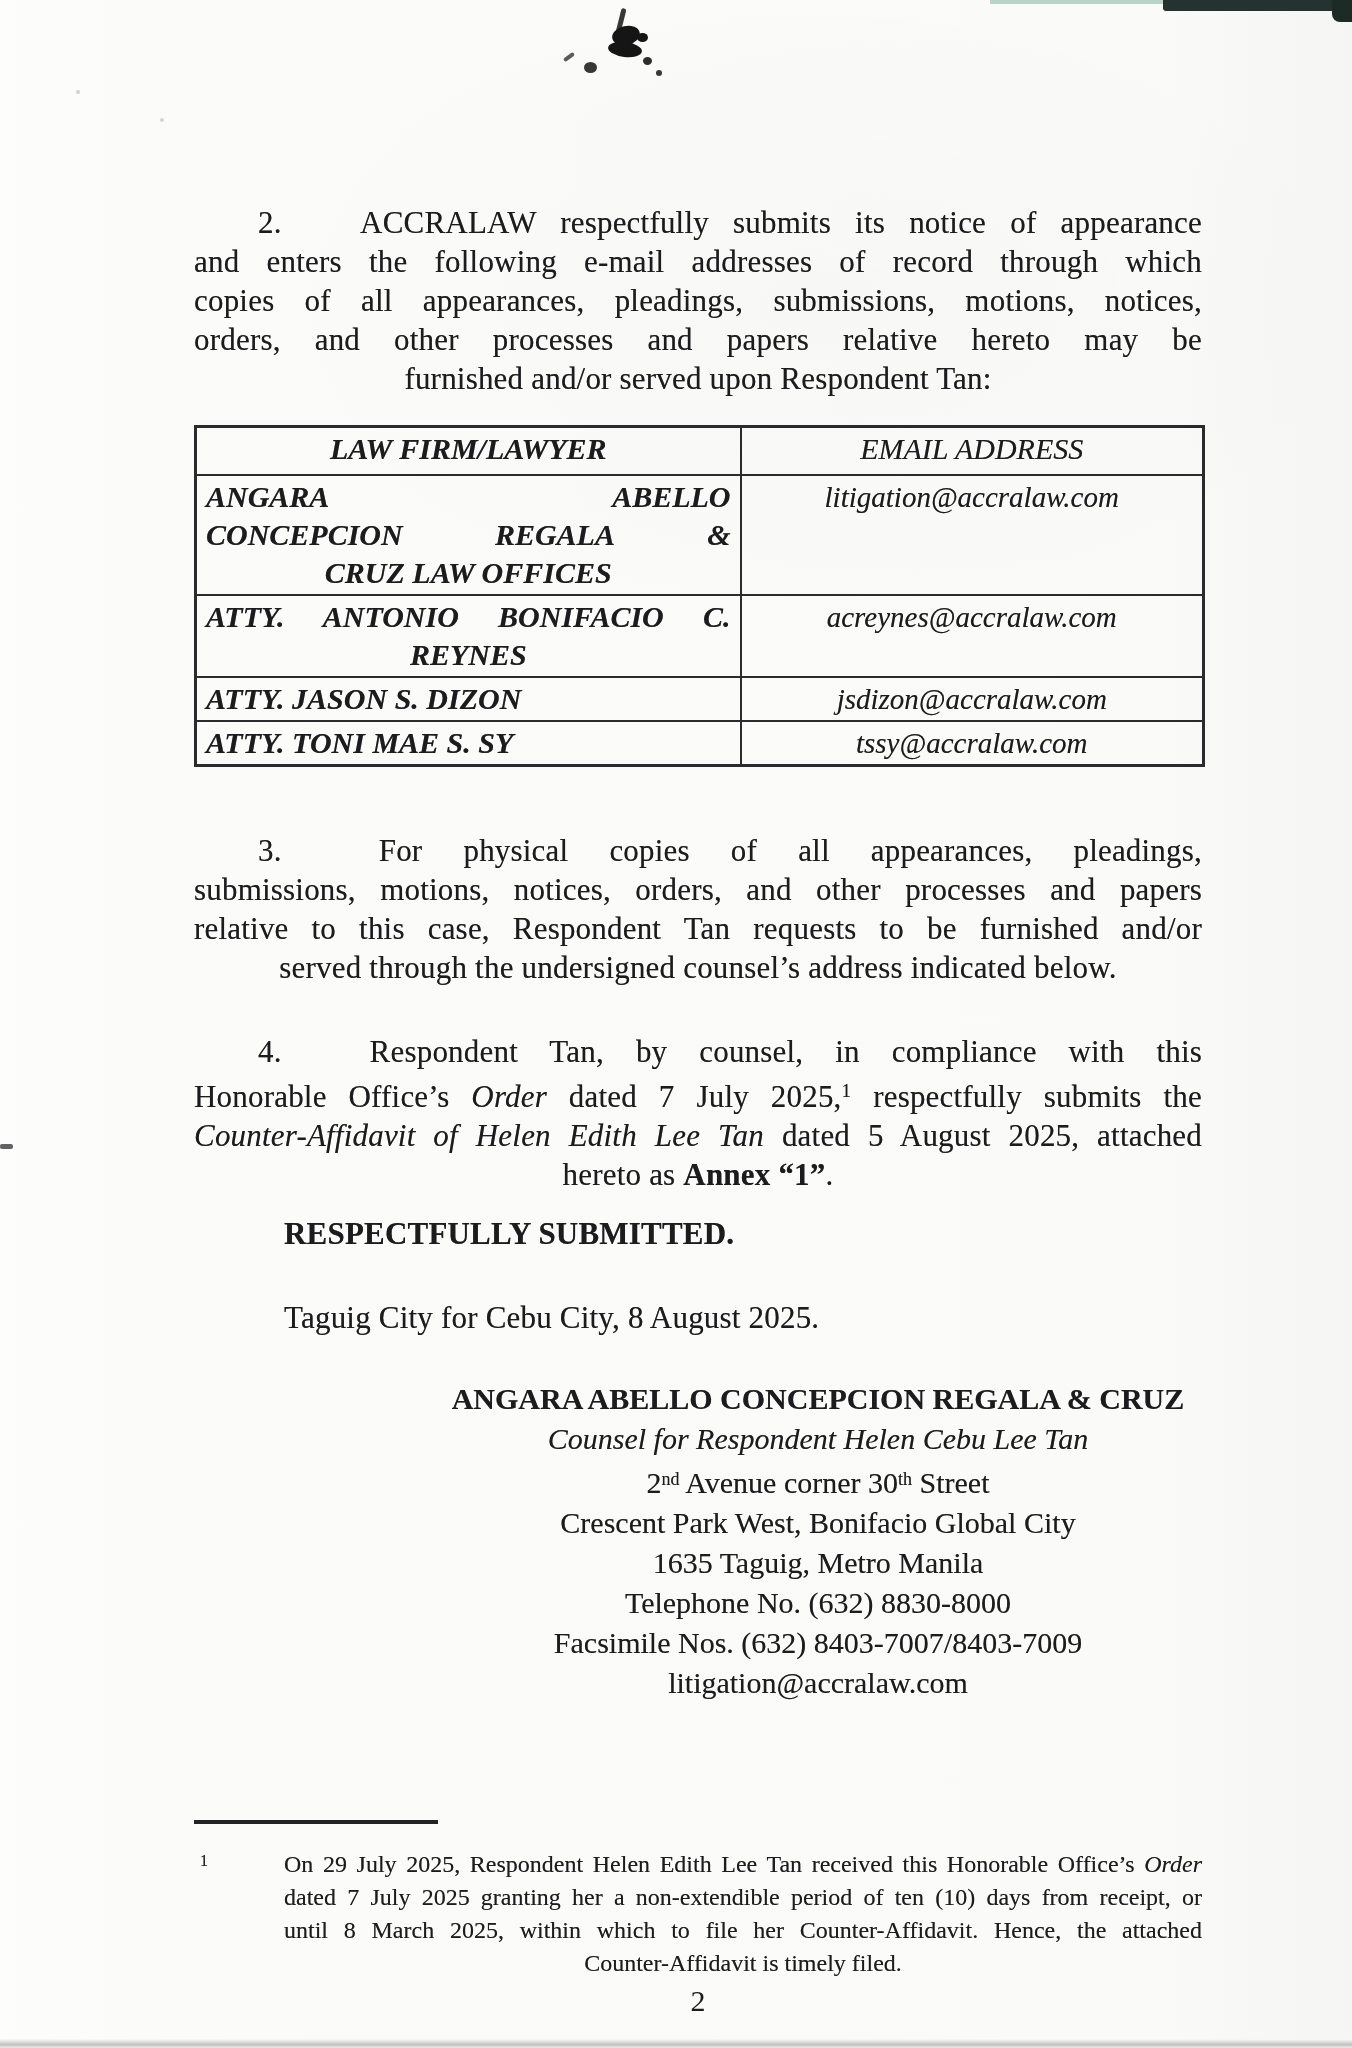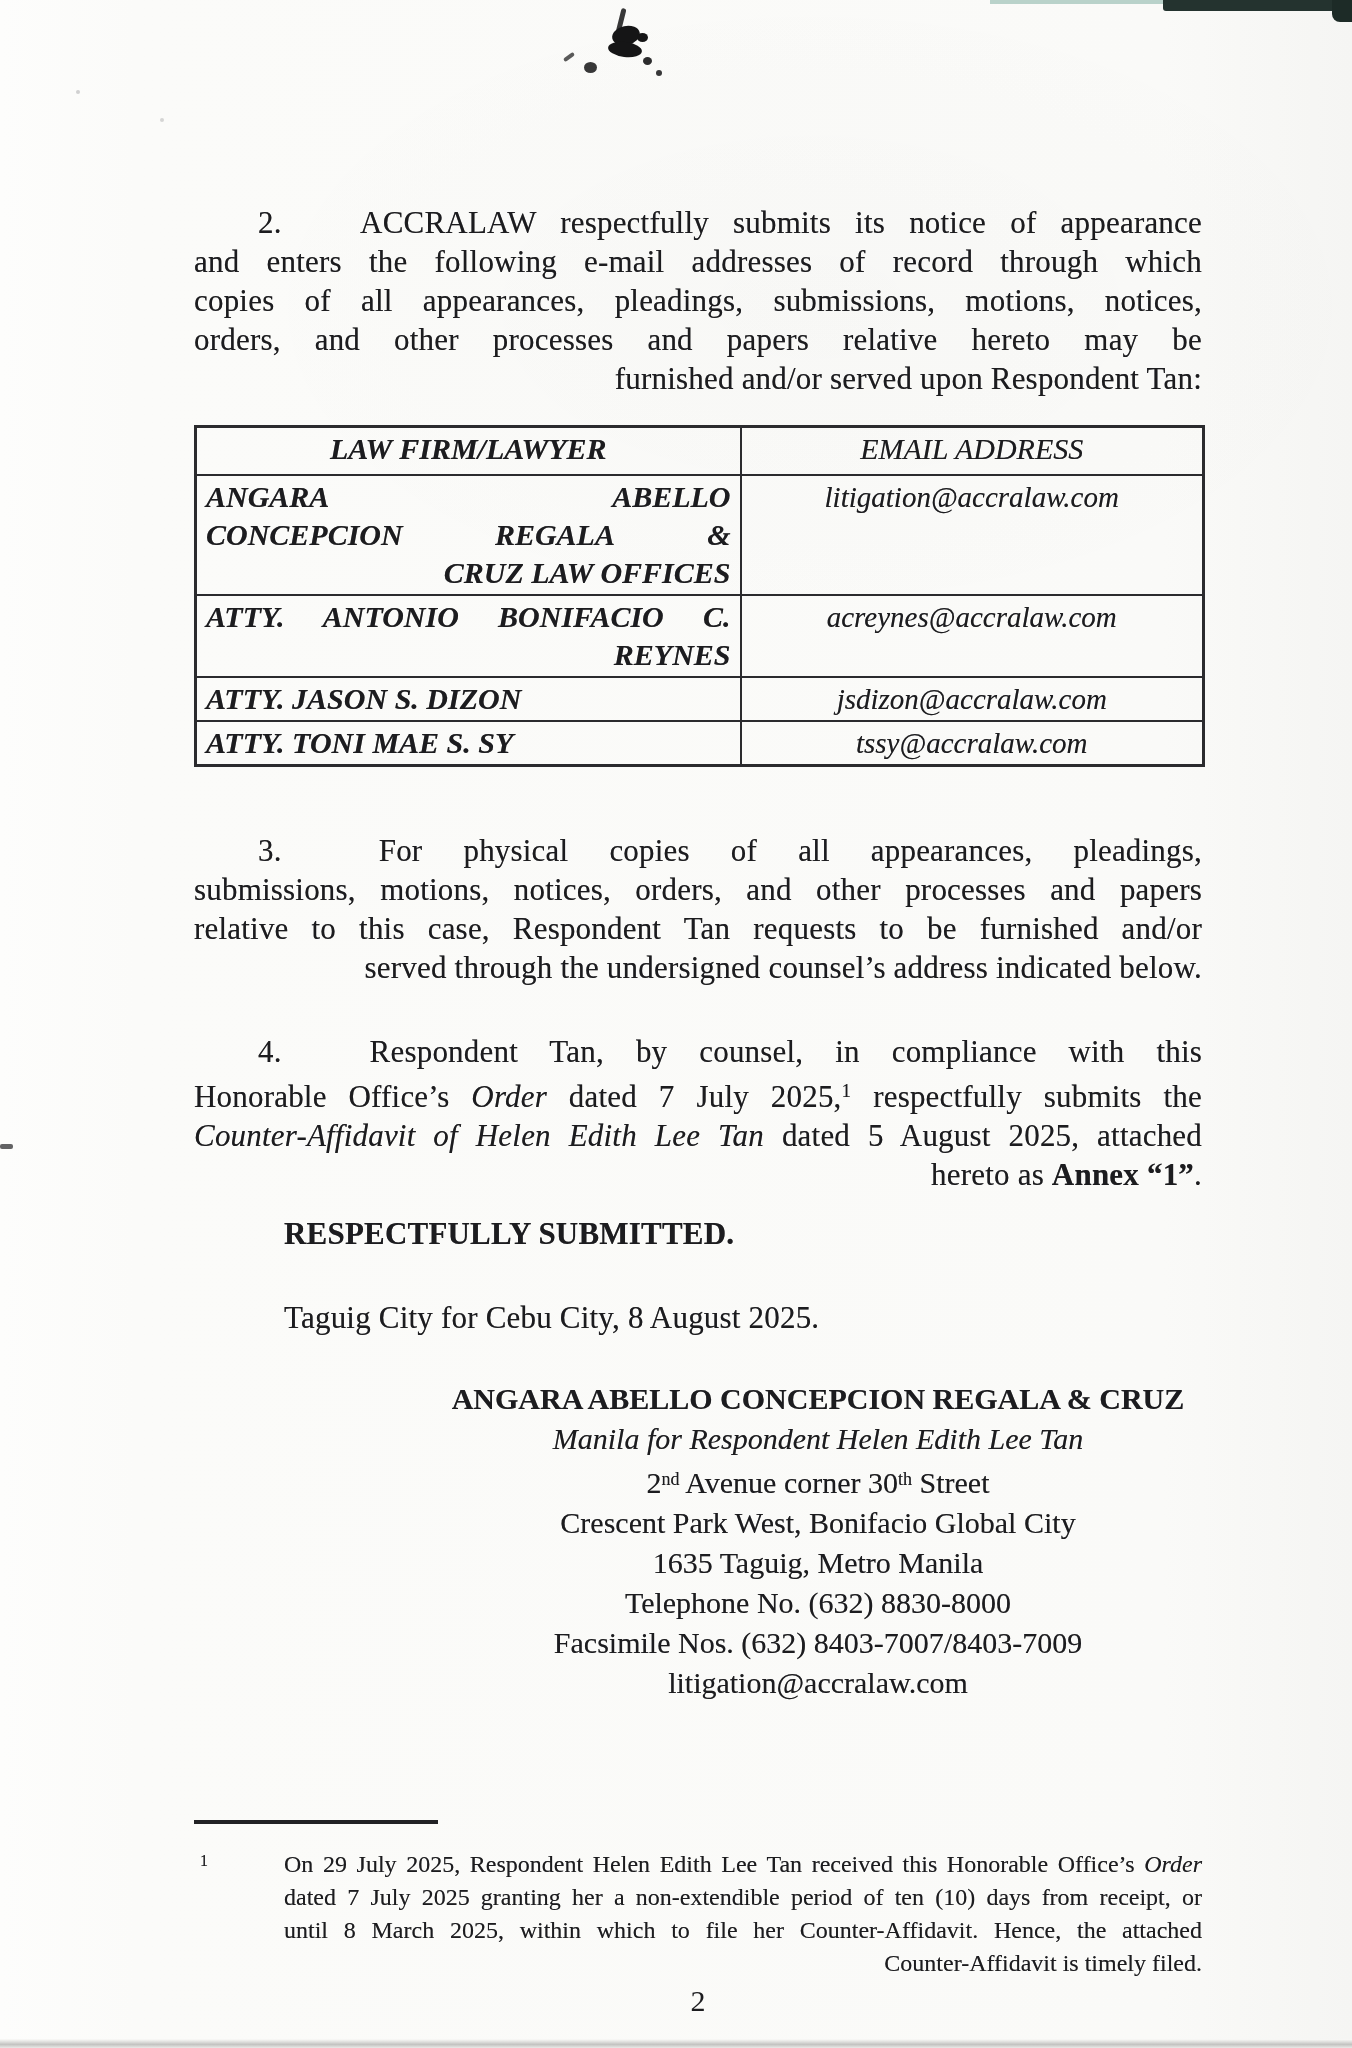--- a/index.html
+++ b/index.html
@@ -9,21 +9,21 @@
       radial-gradient(ellipse 900px 500px at 60% 15%, rgba(0,0,0,0.012), transparent 70%),
       linear-gradient(90deg,#fdfdfc 0%,#fbfbf9 10%,#fafaf8 86%,#f5f5f3 100%);
     font-family:"Liberation Serif","DejaVu Serif",serif;
     color:#1c1c1f;
   }
   .content{position:absolute;left:194px;top:0;width:1008px;}
   .blk{position:absolute;left:0;width:1008px;}
   .para{font-size:31px;line-height:39px;letter-spacing:0.2px;
         text-shadow:0 0 0.5px rgba(25,25,28,0.55);}
   .jl{display:block;text-align:justify;text-align-last:justify;}
-  .ll{display:block;text-align:right;text-align-last:auto;}
+  .ll{display:block;text-align:center;text-align-last:auto;}
   .sp1{display:inline-block;width:64px;}
   .sp2{display:inline-block;width:56px;}
   .it{font-style:italic;}
   .bd{font-weight:bold;}
   .sup{font-size:19px;vertical-align:10px;}
   
   table.ctable{border-collapse:collapse;width:1008px;table-layout:fixed;
       font-size:30px;line-height:38px;text-shadow:0 0 0.5px rgba(25,25,28,0.5);}
   table.ctable td,table.ctable th{border:2px solid #2b2b2e;vertical-align:top;
       padding:2px 9px;font-style:italic;}
@@ -147,21 +147,21 @@
   <div class="blk para" style="top:1214px;margin-left:0;">
     <span class="bd" style="margin-left:90px;">RESPECTFULLY SUBMITTED.</span>
   </div>
   <div class="blk para" style="top:1298px;">
     <span style="margin-left:90px;">Taguig City for Cebu City, 8 August 2025.</span>
   </div>
 
   <div class="blk" style="top:1379px;">
     <div class="sig">
       <div class="bd">ANGARA ABELLO CONCEPCION REGALA &amp; CRUZ</div>
-      <div class="it">Manila for Respondent Helen Edith Lee Tan</div>
+      <div class="it">Counsel for Respondent Helen Cebu Lee Tan</div>
       <div><span>2</span><span class="ssup">nd</span><span> Avenue corner 30</span><span class="ssup">th</span><span> Street</span></div>
       <div>Crescent Park West, Bonifacio Global City</div>
       <div>1635 Taguig, Metro Manila</div>
       <div>Telephone No. (632) 8830-8000</div>
       <div>Facsimile Nos. (632) 8403-7007/8403-7009</div>
       <div>litigation@accralaw.com</div>
     </div>
   </div>
 
   <div class="fnsep" style="top:1820px;"></div>

